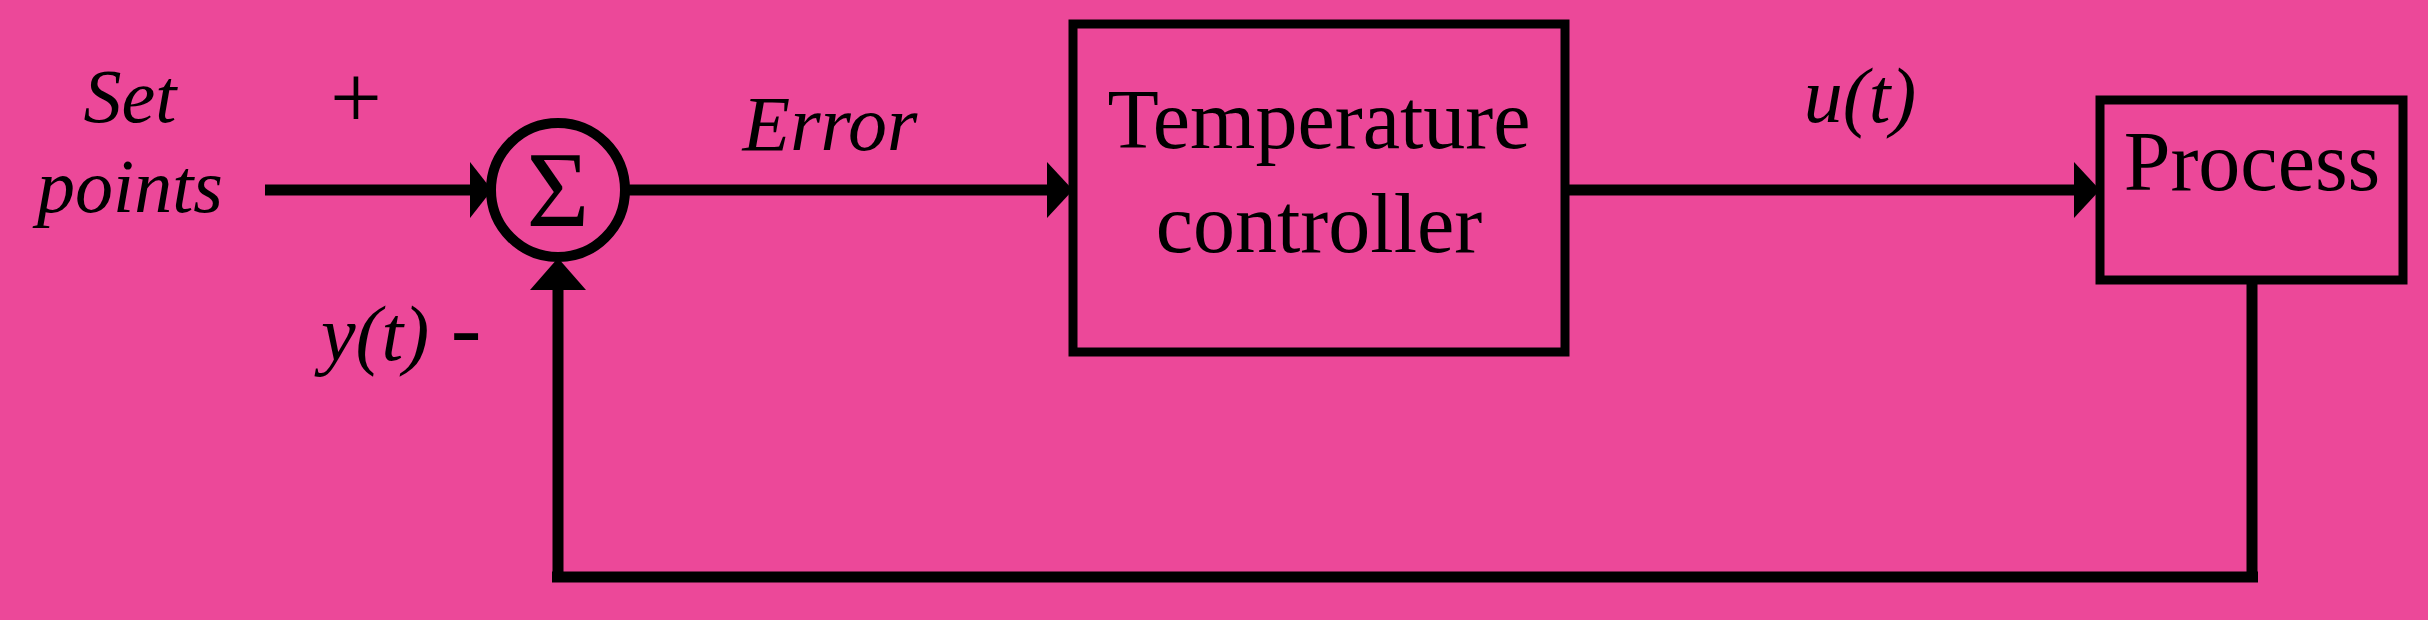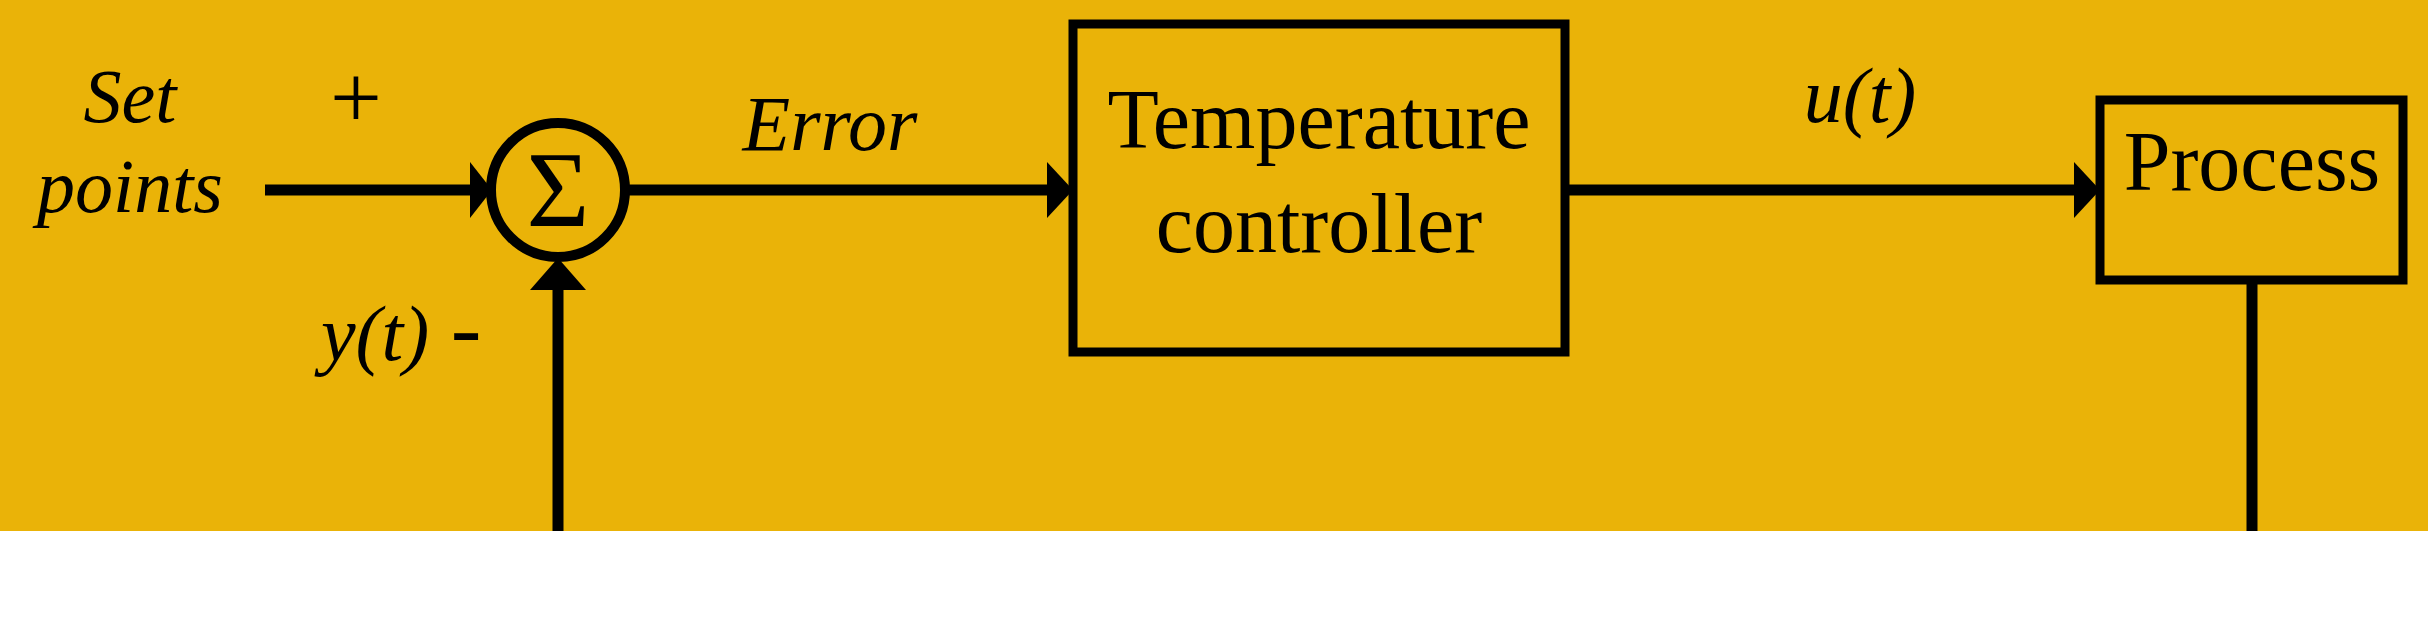--- a/index.html
+++ b/index.html
@@ -4,22 +4,22 @@
 <title>Temperature Control Block Diagram</title>
 <style>
   html, body {
     margin: 0;
     padding: 0;
     background: #ffffff;
   }
   #diagram-root {
     position: relative;
     width: 2428px;
-    height: 531px;
-    background: #eab308;
+    height: 620px;
+    background: #ec4899;
     overflow: hidden;
     font-family: "Liberation Serif", "DejaVu Serif", serif;
   }
   svg.canvas {
     display: block;
     width: 2428px;
     height: 628px;
   }
   
   .lbl-italic {

